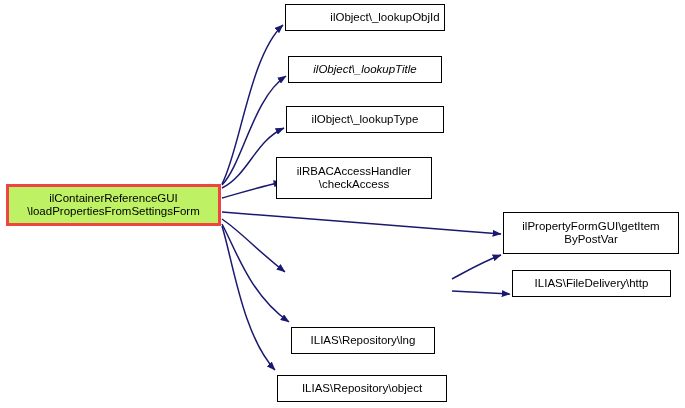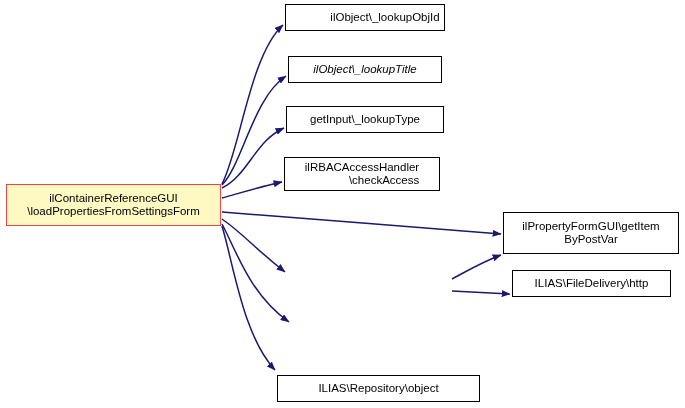--- a/index.html
+++ b/index.html
@@ -37,22 +37,22 @@
     align-items: center;
     justify-content: center;
     text-align: center;
     font-size: 11.5px;
     line-height: 13.5px;
     letter-spacing: 0px;
     white-space: pre-line;
     z-index: 3;
   }
   .node.root {
-    background: #fef9c3;
-    border: 1px solid #ef4444;
+    background: #bef264;
+    border: 3px solid #ef4444;
   }
   .node span {
     display: block;
     padding: 0 5px;
   }
 </style>
 </head>
 <body>
 
 <div id="callgraph">
@@ -85,36 +85,39 @@
 
   <div class="node" style="left:285px; top:4px; width:160px; height:27px;padding-left:40px;">
     <span>ilObject\_lookupObjId</span>
   </div>
 
   <div class="node" style="left:288px; top:56px; width:154px; height:27px;font-style:italic;">
     <span>ilObject\_lookupTitle</span>
   </div>
 
   <div class="node" style="left:286px; top:106px; width:158px; height:27px;">
-    <span>getInput\_lookupType</span>
+    <span>ilObject\_lookupType</span>
   </div>
 
-  <div class="node" style="left:284px; top:157px; width:156px; height:34px;text-align:right;">
+  <div class="node" style="left:276px; top:157px; width:156px; height:42px;">
     <span>ilRBACAccessHandler
 \checkAccess</span>
   </div>
 
   <div class="node" style="left:503px; top:212px; width:176px; height:42px;">
     <span>ilPropertyFormGUI\getItem
 ByPostVar</span>
   </div>
 
 
   <div class="node" style="left:512px; top:270px; width:159px; height:27px;">
     <span>ILIAS\FileDelivery\http</span>
   </div>
 
+  <div class="node" style="left:291px; top:327px; width:144px; height:27px;">
+    <span>ILIAS\Repository\lng</span>
+  </div>
 
-  <div class="node" style="left:277px; top:375px; width:203px; height:27px;">
+  <div class="node" style="left:277px; top:375px; width:170px; height:27px;">
     <span>ILIAS\Repository\object</span>
   </div>
 
 </div>
 
 </body></html>

